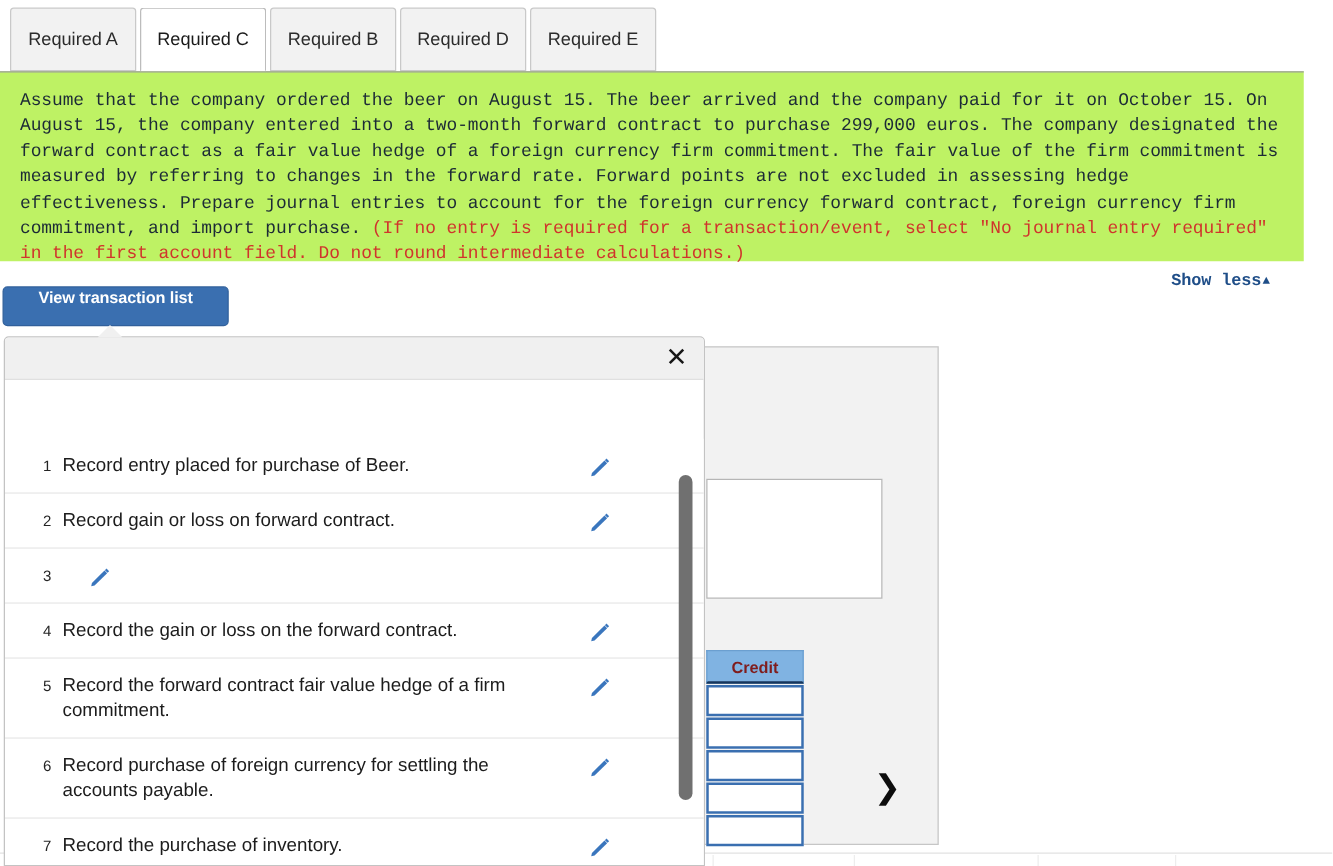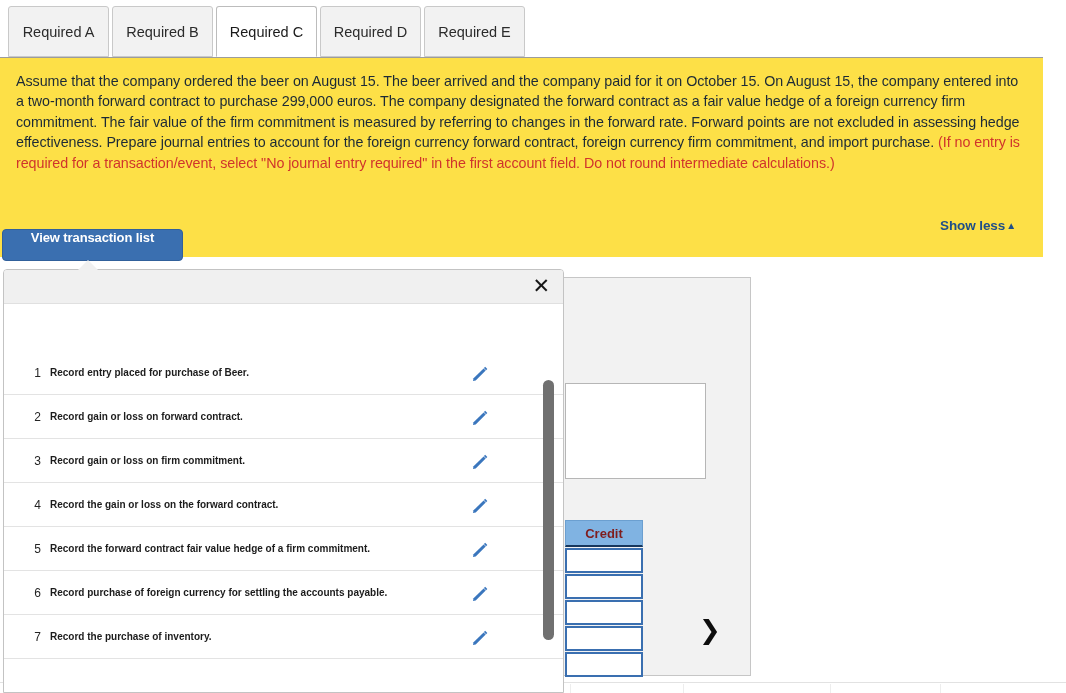--- a/index.html
+++ b/index.html
@@ -51,25 +51,26 @@
     position: relative;
     z-index: 3;
   }
 
   
   .instruction {
     position: absolute;
     left: 0px;
     top: 57px;
     width: 1043px;
-    height: 200px;
-    box-sizing: border-box;
-    background: #fde047;
+    height: 152px;
+    box-sizing: border-box;
+    background: #bef264;
     border-top: 1px solid #9c9c9c;
     padding: 13px 18px 0 16px;
+    font-family: Liberation Mono, monospace;
   }
   .instruction p {
     margin: 0;
     font-size: 14.3px;
     line-height: 20.4px;
     color: #1c2a36;
     letter-spacing: -0.05px;
   }
   .instruction .red {
     color: #d0342c;
@@ -253,25 +254,24 @@
     flex: 0 0 46px;
     text-align: right;
     padding-right: 9px;
     box-sizing: border-box;
     font-size: 12px;
     color: #242424;
     line-height: 20px;
   }
   .tx-label {
     flex: 1 1 auto;
-    font-size: 10px;
+    font-size: 15px;
     color: #1c1c1c;
     line-height: 20px;
     max-width: 400px;
-    font-weight: bold;
   }
   .tx-edit {
     flex: 0 0 60px;
     display: flex;
     justify-content: center;
     padding-top: 1px;
     cursor: pointer;
   }
   .pencil {
     width: 19px;
@@ -289,25 +289,25 @@
     cursor: pointer;
   }
 </style>
 </head>
 <body>
 
 <div class="tabstrip">
   <div class="tab">
       <span>Required A</span>
     </div>
+  <div class="tab active">
+      <span>Required C</span>
+    </div>
   <div class="tab">
       <span>Required B</span>
-    </div>
-  <div class="tab active">
-      <span>Required C</span>
     </div>
   <div class="tab">
       <span>Required D</span>
     </div>
   <div class="tab">
       <span>Required E</span>
     </div>
 </div>
 
 <div class="instruction">
@@ -364,21 +364,20 @@
             <span>
               <svg class="pencil" viewBox="0 0 24 24" aria-hidden="true">
                 <path fill="#3a76bd" d="M3.2 18.1l-.7 3.4 3.4-.7L18.6 8.3l-2.7-2.7L3.2 18.1z"></path>
                 <path fill="#3a76bd" d="M20.6 6.3l-2.7-2.7-1.6 1.6 2.7 2.7 1.6-1.6z"></path>
               </svg>
             </span>
           </div>
         </div>
         <div class="tx-row">
           <div class="tx-num">3</div>
-          <div class="tx-label">Record gain or loss on firm commitment.</div>
           <div class="tx-edit">
             <span>
               <svg class="pencil" viewBox="0 0 24 24" aria-hidden="true">
                 <path fill="#3a76bd" d="M3.2 18.1l-.7 3.4 3.4-.7L18.6 8.3l-2.7-2.7L3.2 18.1z"></path>
                 <path fill="#3a76bd" d="M20.6 6.3l-2.7-2.7-1.6 1.6 2.7 2.7 1.6-1.6z"></path>
               </svg>
             </span>
           </div>
         </div>
         <div class="tx-row">

